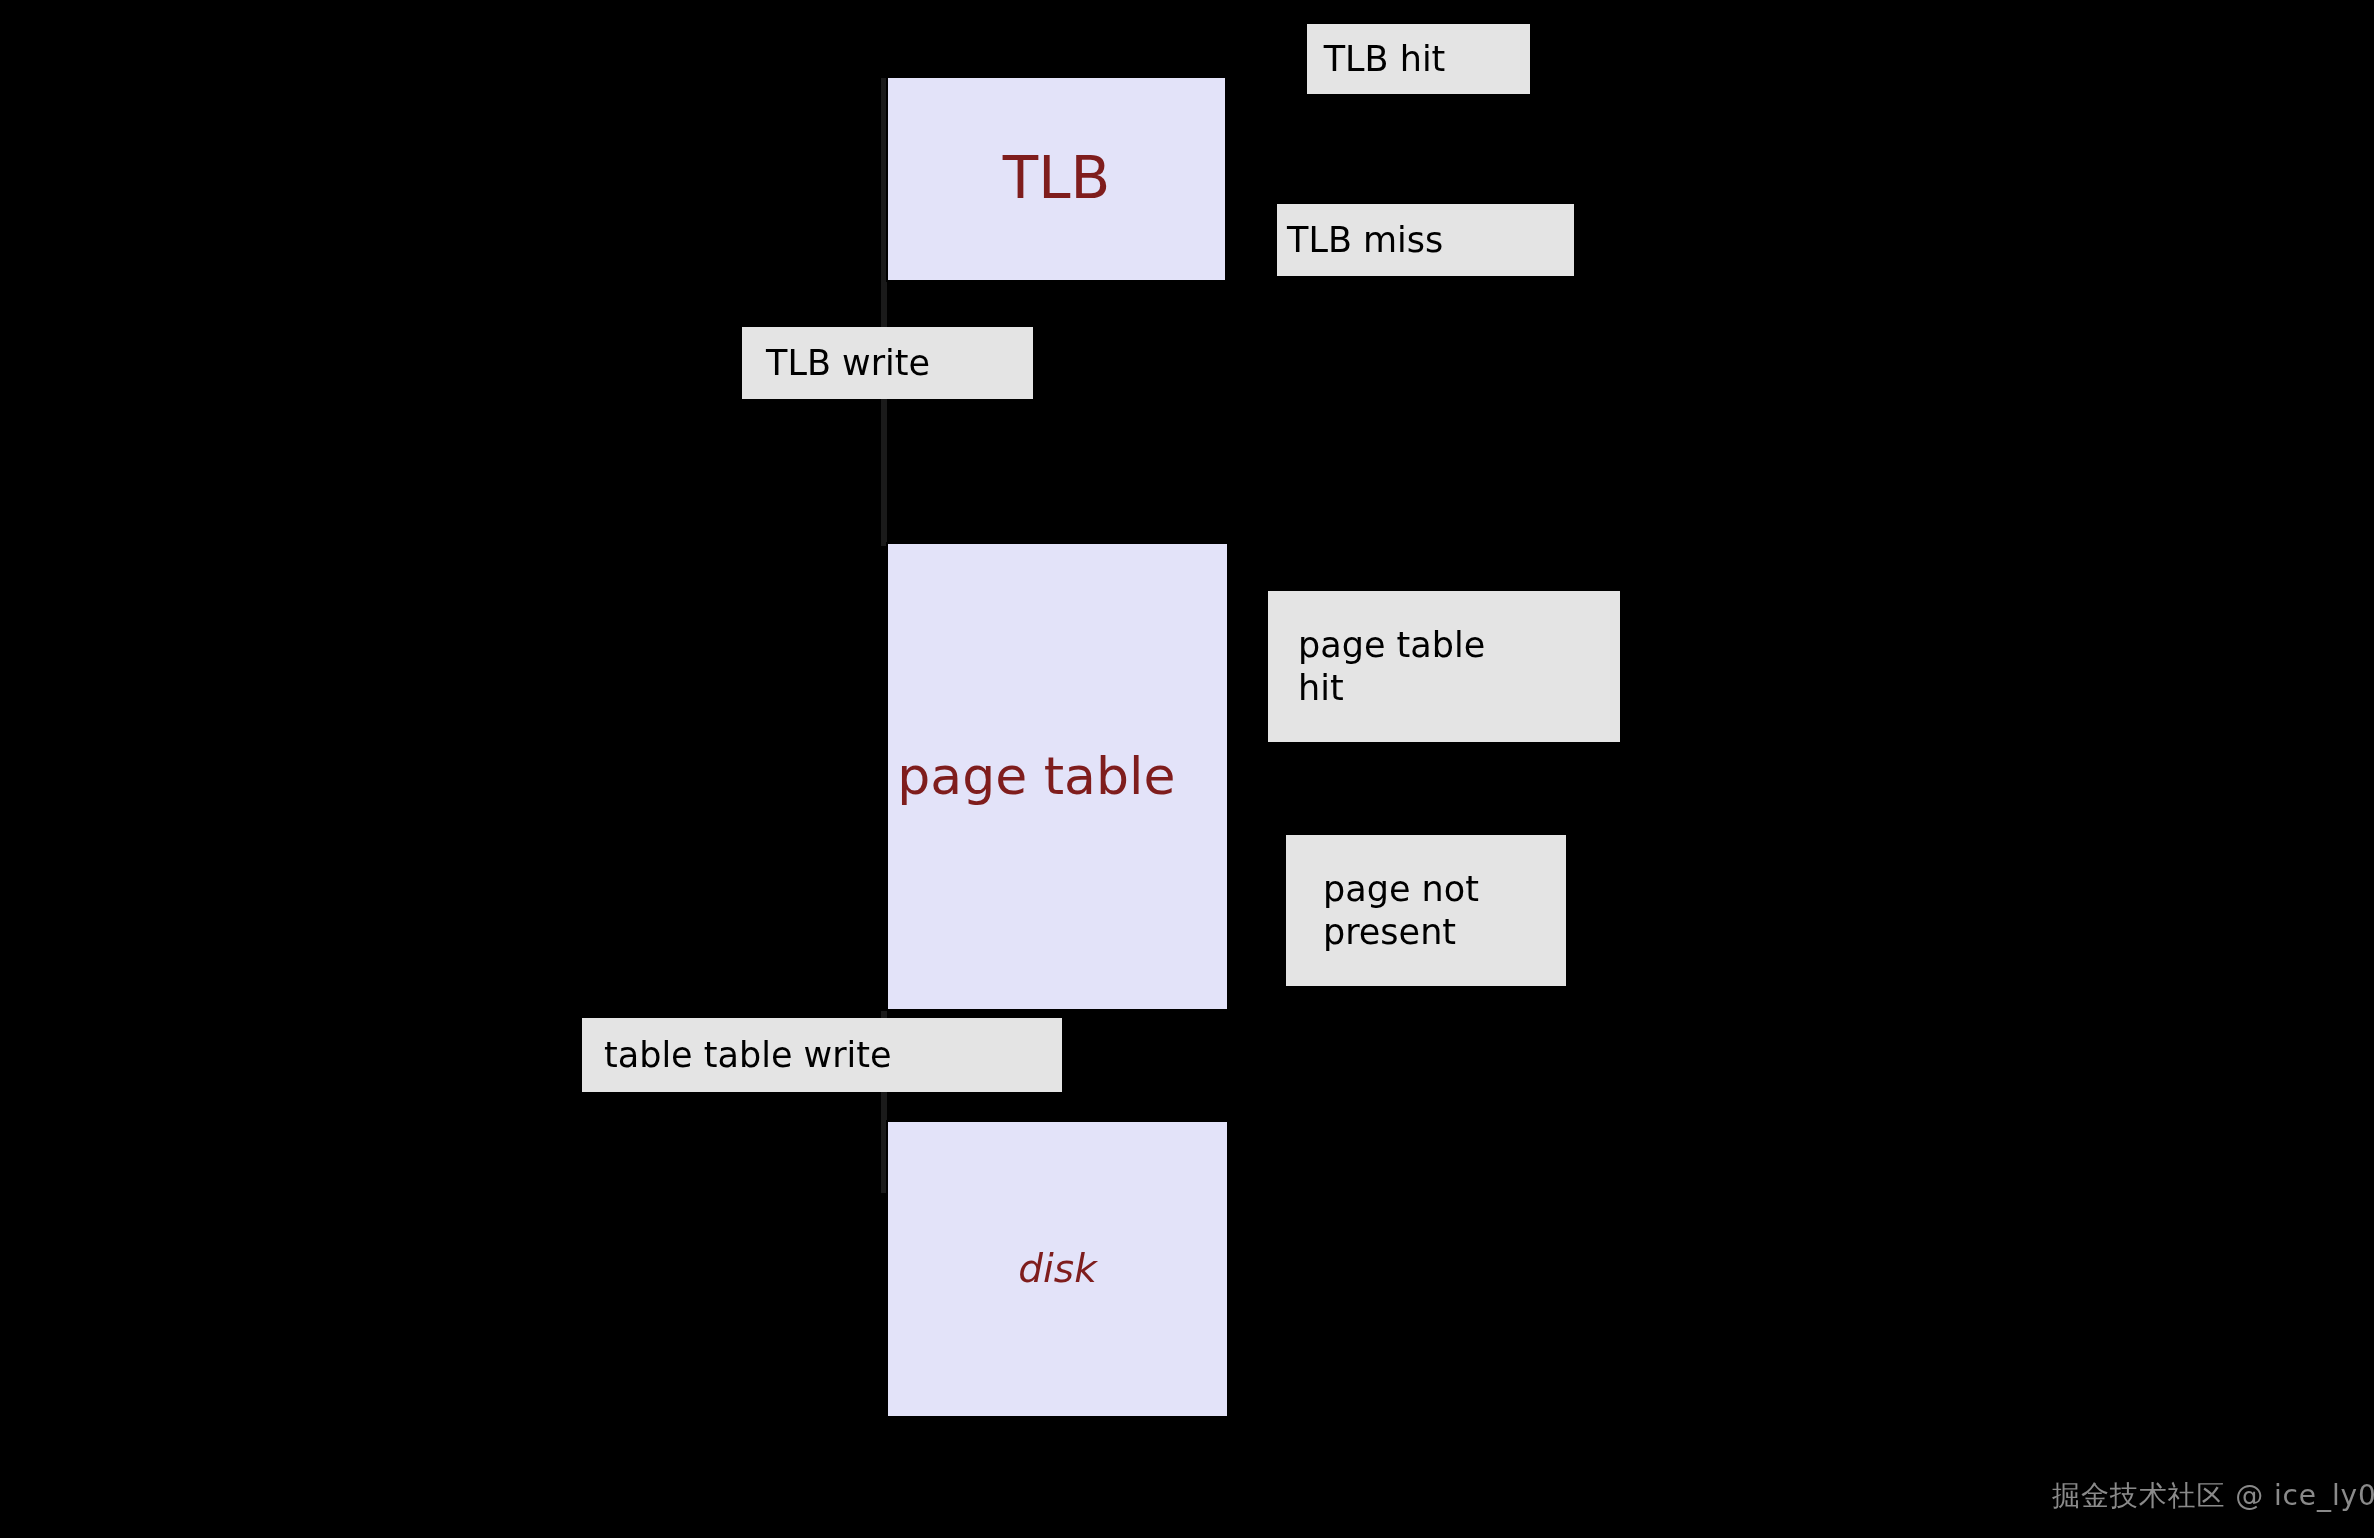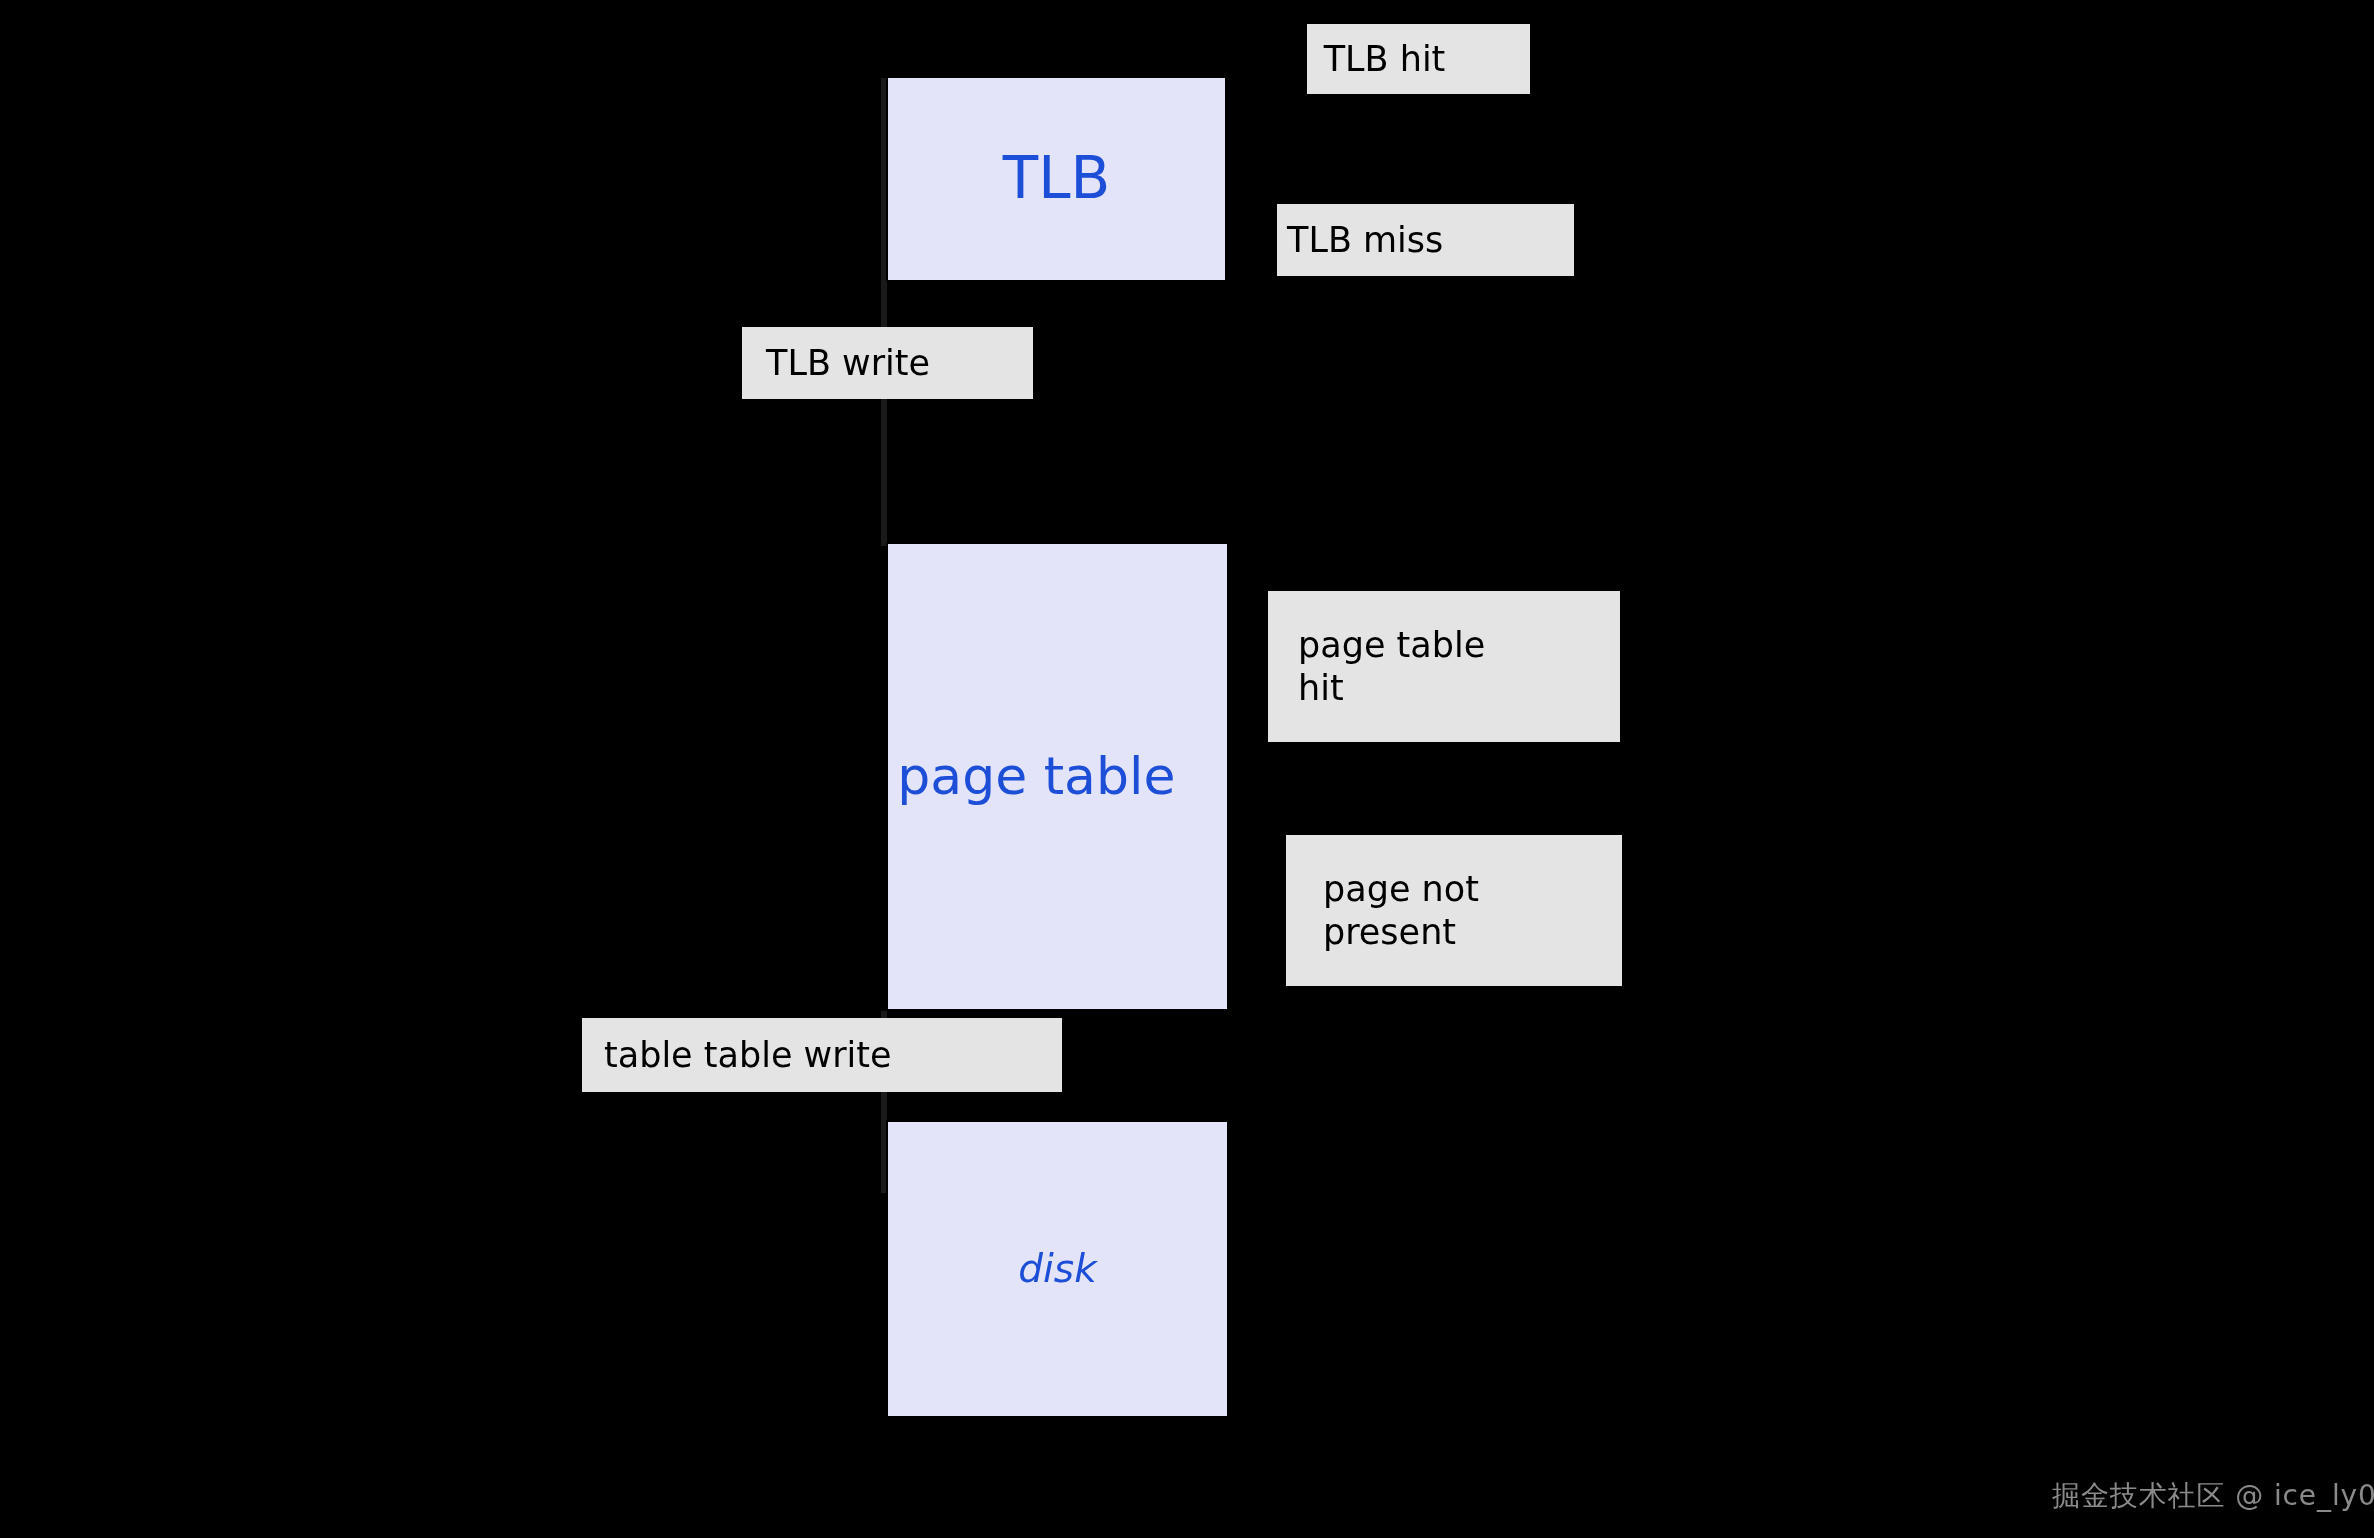--- a/index.html
+++ b/index.html
@@ -24,21 +24,21 @@
   }
   
   .node-box {
     position: absolute;
     background: #e3e3f9;
     border: 2.8px solid #000000;
     box-sizing: border-box;
     display: flex;
     align-items: center;
     justify-content: center;
-    color: #1d4ed8;
+    color: #7f1d1d;
     line-height: 1.1;
     white-space: nowrap;
   }
   #box-tlb {
     left: 886px;
     top: 76px;
     width: 341px;
     height: 206px;
     font-size: 58px;
   }
@@ -97,21 +97,21 @@
     width: 291px; height: 72px;
     padding-left: 24px;
   }
   #lbl-pt-hit {
     left: 1268px; top: 591px;
     width: 352px; height: 151px;
     padding-left: 30px;
   }
   #lbl-page-not-present {
     left: 1286px; top: 835px;
-    width: 336px; height: 151px;
+    width: 280px; height: 151px;
     padding-left: 37px;
   }
   #lbl-pt-write {
     left: 582px; top: 1018px;
     width: 480px; height: 74px;
     padding-left: 22px;
   }
   .label-line { display: block; }
 
   

